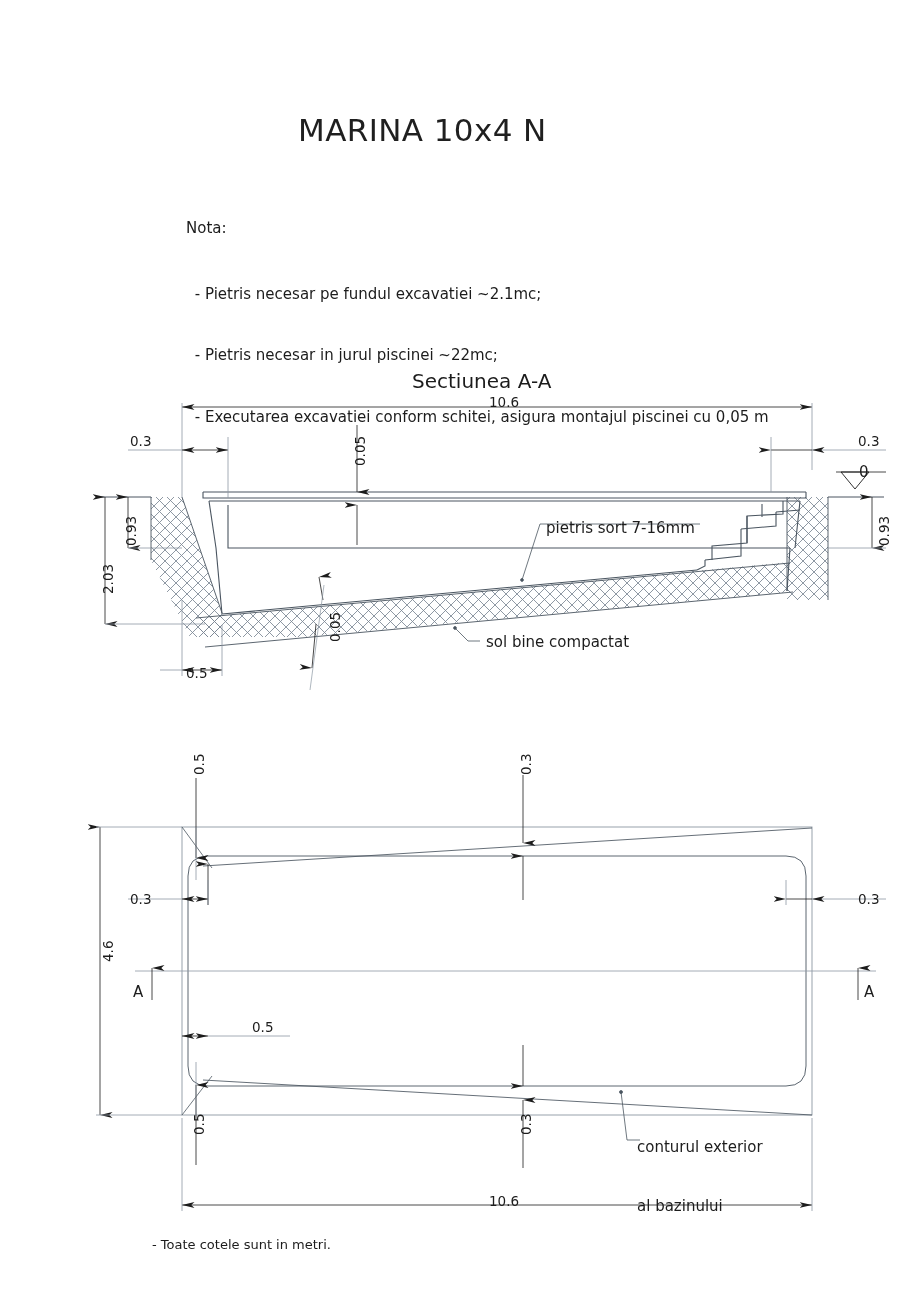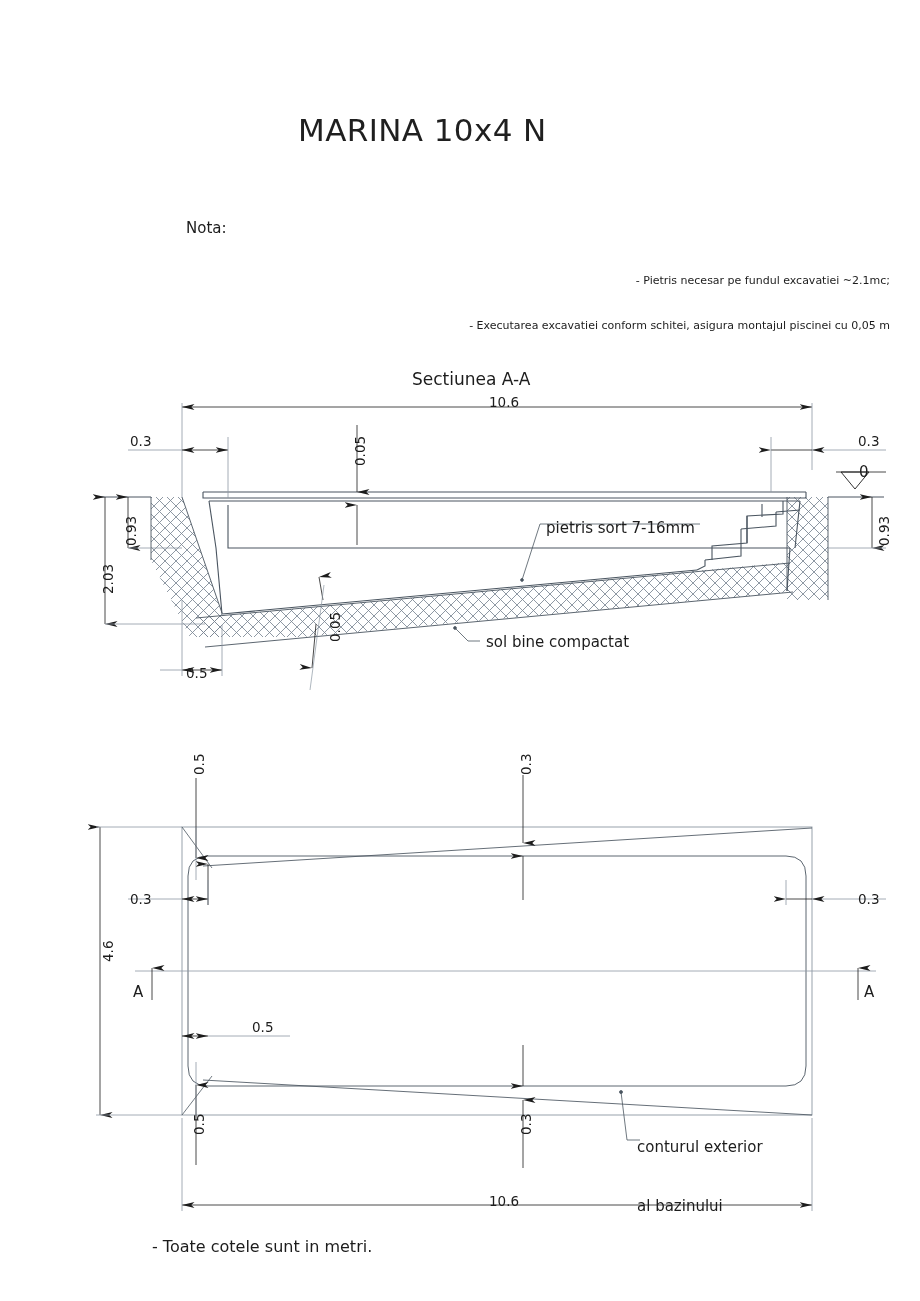--- a/index.html
+++ b/index.html
@@ -13,21 +13,20 @@
     position: relative;
     font-family: "DejaVu Sans", "Liberation Sans", sans-serif;
     color: #1c1c1c;
     overflow: hidden;
   }
   .page {
     position: absolute;
     inset: 0;
     width: 920px;
     height: 1301px;
-    text-align: right;
   }
   #drawing {
     position: absolute;
     left: 0;
     top: 0;
     width: 920px;
     height: 1301px;
   }
   .txt {
     position: absolute;
@@ -43,33 +42,33 @@
   }
   #nota-label {
     left: 186px;
     top: 202px;
     font-size: 15px;
     margin-top: 16px;
   }
   #nota-lines {
     left: 190px;
     top: 243px;
-    font-size: 11px;
+    font-size: 15px;
     width: 700px;
   }
   #nota-lines div { line-height: 1.42; }
   #footer-note {
     left: 152px;
     top: 1236px;
-    font-size: 16px;
+    font-size: 13px;
   }
   #section-title {
     left: 412px;
     top: 368px;
-    font-size: 17px;
+    font-size: 20px;
   }
   .lbl {
     position: absolute;
     font-size: 13.5px;
     white-space: pre;
   }
   .lbl.big { font-size: 15px; }
   .vert {
     transform-origin: left top;
     transform: rotate(-90deg);
@@ -268,20 +267,21 @@
       </g>
     </g>
   </svg>
 
   <div class="txt" id="title">MARINA 10x4 N</div>
 
   <div class="txt" id="nota-label">Nota:</div>
 
   <div class="txt" id="nota-lines">
     <div> - Pietris necesar pe fundul excavatiei ~2.1mc;</div>
+    <div> - Pietris necesar in jurul piscinei ~22mc;</div>
     <div> - Executarea excavatiei conform schitei, asigura montajul piscinei cu 0,05 m</div>
   </div>
 
   <div class="txt" id="section-title">Sectiunea A-A</div>
 
   <div class="lbl" style="left:489px; top:394px;">10.6</div>
   <div class="lbl" style="left:130px; top:433px;">0.3</div>
   <div class="lbl" style="left:858px; top:433px;">0.3</div>
   <div class="lbl vert" style="left:352px; top:466px;">0.05</div>
   <div class="lbl vert" style="left:123px; top:546px;">0.93</div>

